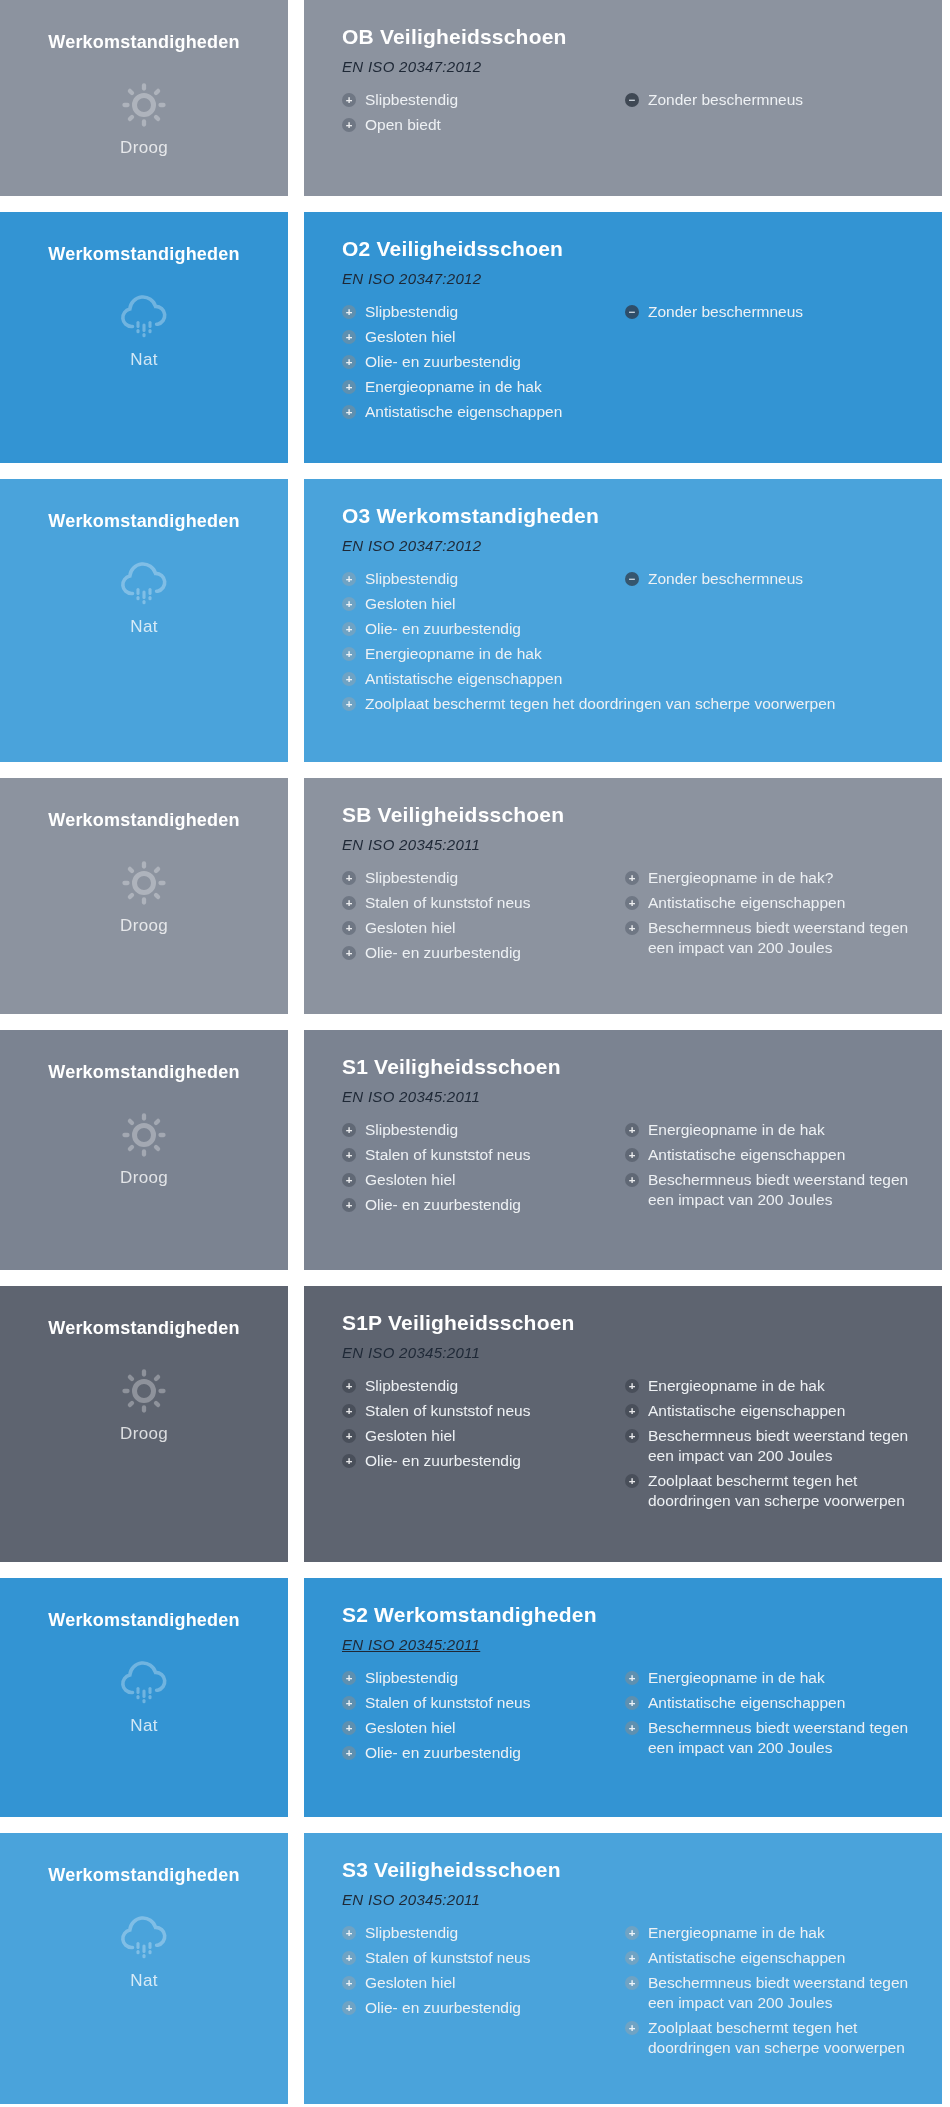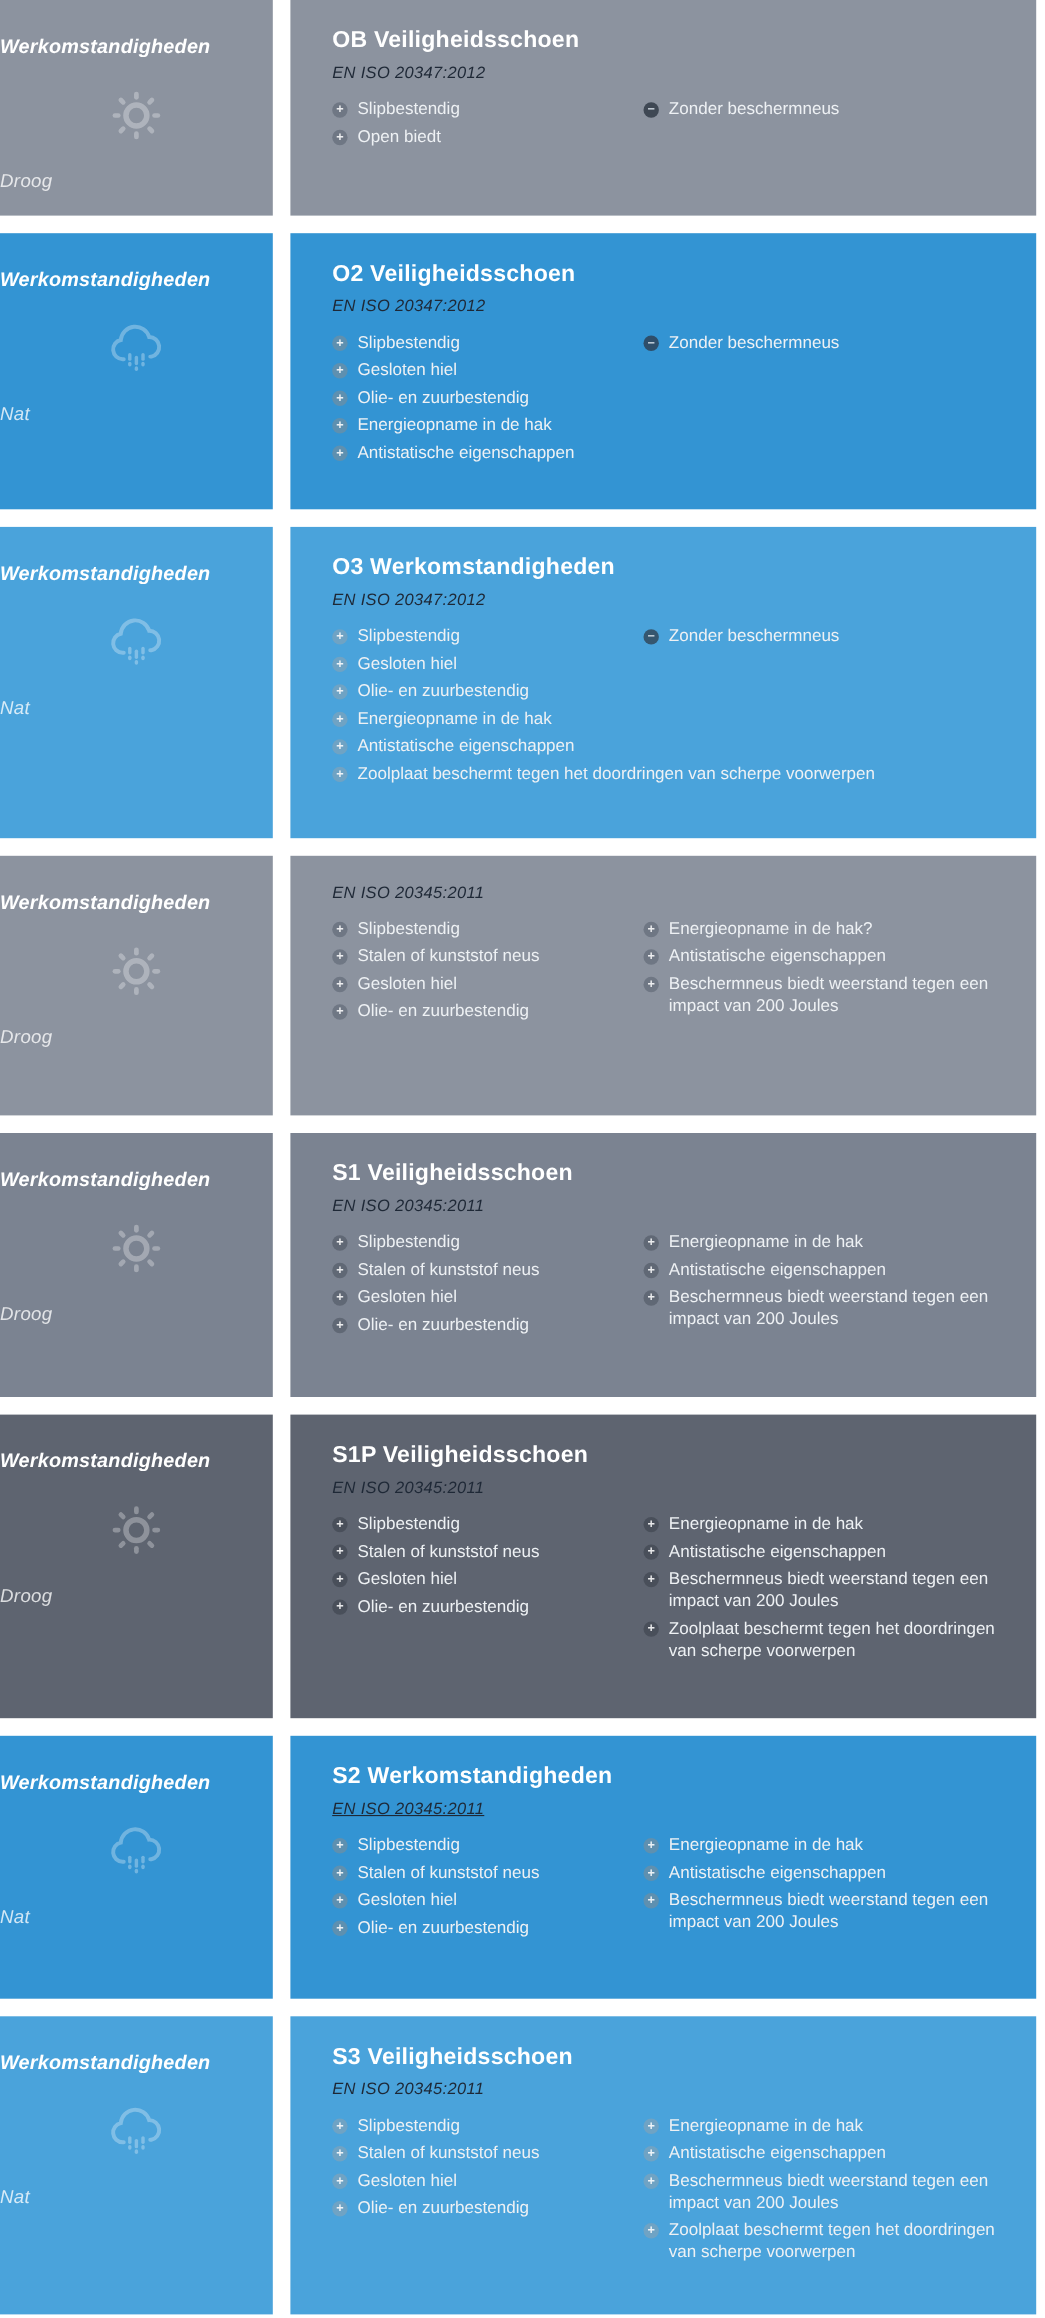--- a/index.html
+++ b/index.html
@@ -19,34 +19,34 @@
   .row:nth-of-type(1){height:196px;}
   .row:nth-of-type(2){height:251px;}
   .row:nth-of-type(3){height:283px;}
   .row:nth-of-type(4){height:236px;}
   .row:nth-of-type(5){height:240px;}
   .row:nth-of-type(6){height:276px;}
   .row:nth-of-type(7){height:239px;}
   .row:nth-of-type(8){height:271px;}
 
   .conditions{
-    width:248px;flex:none;
+    width:288px;flex:none;
     background:var(--bg);
-    display:flex;flex-direction:column;
-    padding-top:32px;box-sizing:border-box;font-style:italic;
+    display:flex;flex-direction:column;align-items:center;
+    padding-top:32px;box-sizing:border-box;
   }
   .cond-heading{
     color:#ffffff;font-size:18px;font-weight:bold;letter-spacing:.2px;
   }
   .weather{
     margin-top:26px;color:rgba(255,255,255,0.30);
     height:52px;display:flex;align-items:center;justify-content:center;
   }
   .cond-label{
-    margin-top:24px;
+    margin-top:7px;
     color:rgba(255,255,255,0.78);
     font-size:17px;letter-spacing:.3px;
   }
 
   .classpanel{
     flex:1;
     background:var(--bg);
     box-sizing:border-box;
     padding:25px 18px 0 38px;
   }
@@ -257,20 +257,21 @@
               <line x1="38" y1="14" x2="40.1" y2="11.9"></line>
               <line x1="38" y1="38" x2="40.1" y2="40.1"></line>
               <line x1="14" y1="38" x2="11.9" y2="40.1"></line>
               <line x1="14" y1="14" x2="11.9" y2="11.9"></line>
             </g>
           </svg>
         </div>
         <div class="cond-label">Droog</div>
       </aside>
       <div class="classpanel">
+        <h2 class="class-title">SB Veiligheidsschoen</h2>
         <div class="iso">EN ISO 20345:2011</div>
         <div class="features-grid">
           <ul class="features left">
             <li>
               <span class="chip plus">+</span>
               <span>Slipbestendig</span>
             </li>
             <li>
               <span class="chip plus">+</span>
               <span>Stalen of kunststof neus</span>

